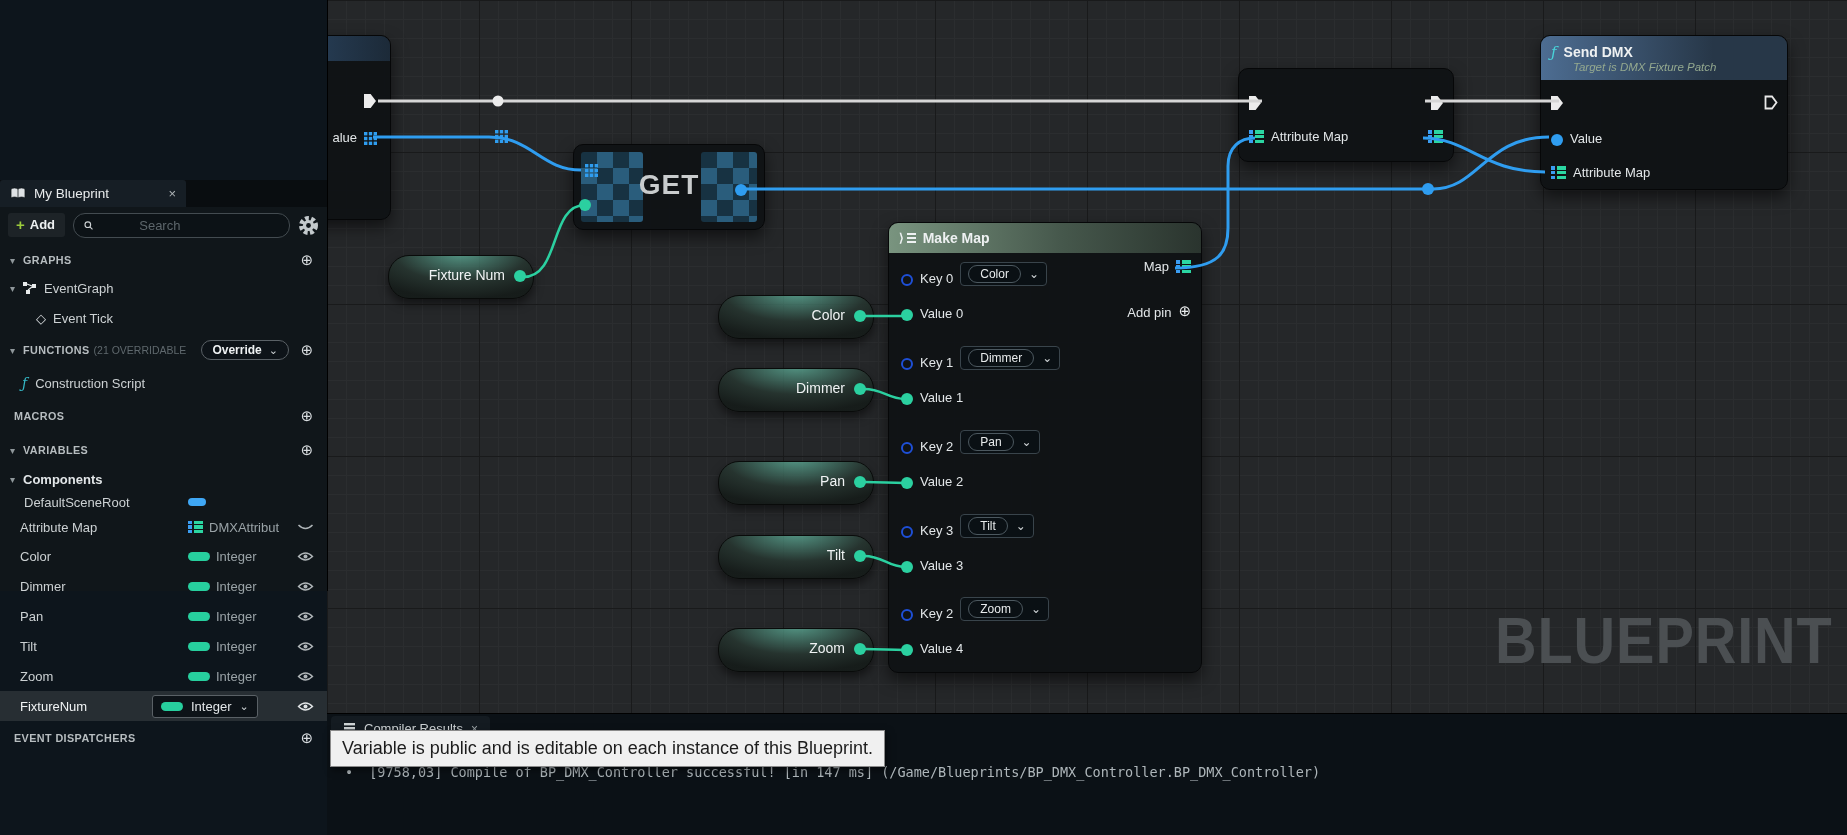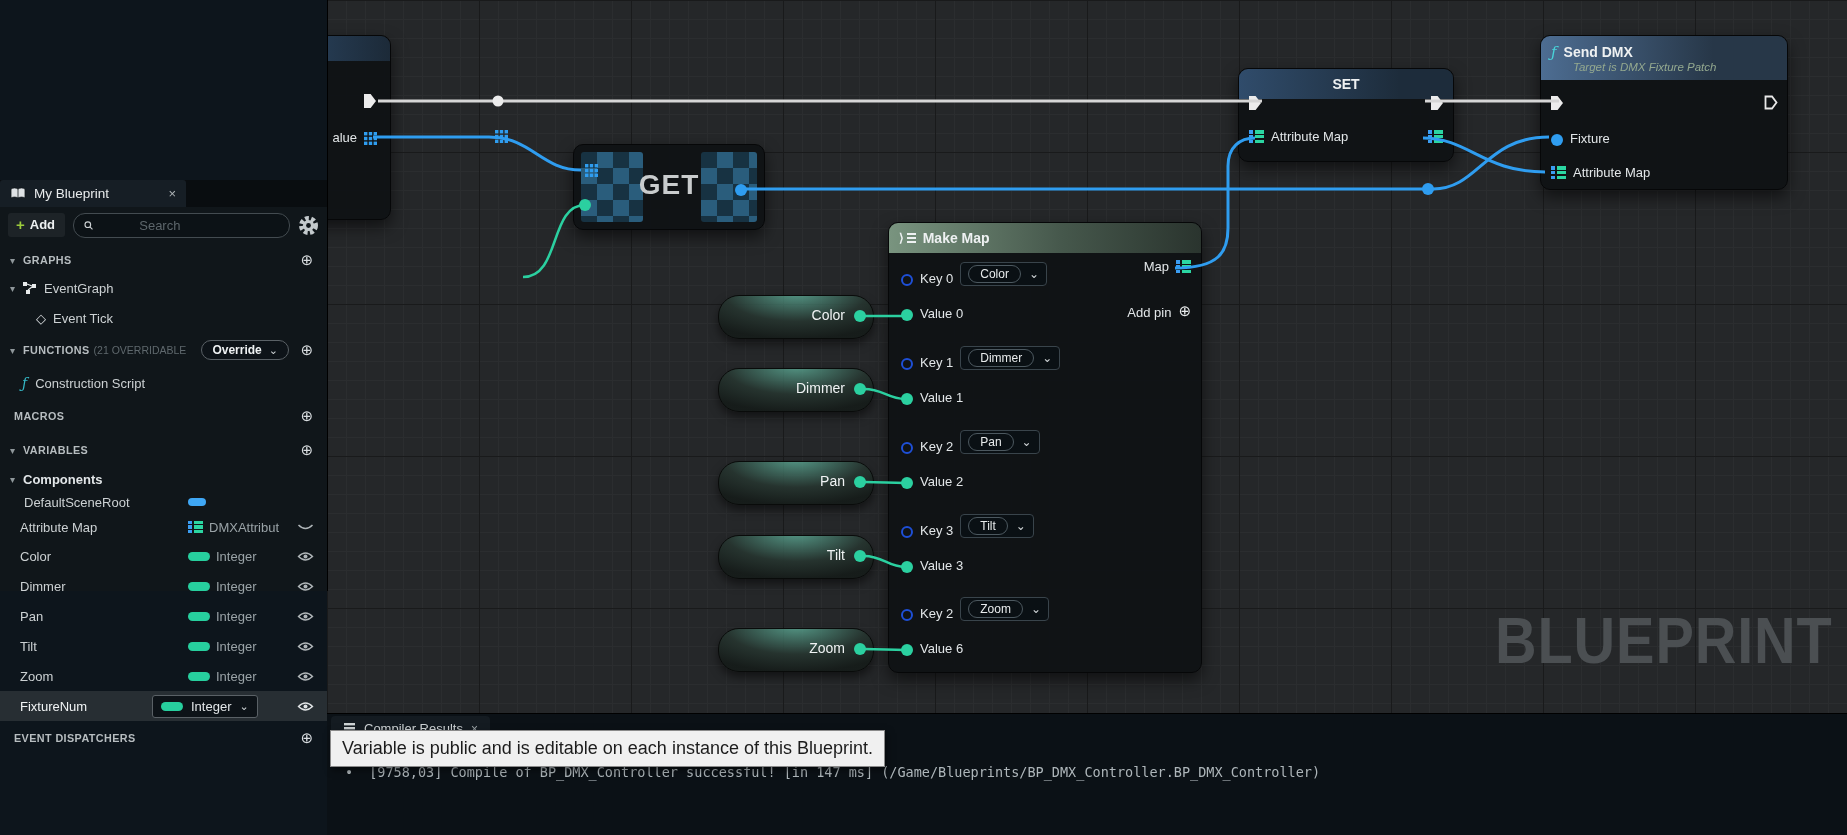--- a/index.html
+++ b/index.html
@@ -155,20 +155,24 @@
           <rect x="9.6" y="4.8" width="3.4" height="3.4"></rect>
           <rect x="0" y="9.6" width="3.4" height="3.4"></rect>
           <rect x="4.8" y="9.6" width="3.4" height="3.4"></rect>
           <rect x="9.6" y="9.6" width="3.4" height="3.4"></rect>
         </g>
       </svg>
     <span class="dot green" style="position:absolute;left:5px;top:54px;"></span>
     <span class="dot blue" style="position:absolute;right:17px;top:39px;"></span>
   </div>
 
+  <div class="pill" style="left:61px;top:255px;width:144px;">
+    <span class="plbl">Fixture Num</span>
+    <span class="dot green"></span>
+  </div>
 
   <div class="pill" style="left:391px;top:295px;width:154px;">
     <span class="plbl">Color</span>
     <span class="dot green"></span>
   </div>
   <div class="pill" style="left:391px;top:368px;width:154px;">
     <span class="plbl">Dimmer</span>
     <span class="dot green"></span>
   </div>
   <div class="pill" style="left:391px;top:461px;width:154px;">
@@ -244,41 +248,38 @@
     <div class="row" style="left:12px;top:374px;">
       <span class="dot key"></span>
       <span class="plabel">Key 2</span>
       <span class="combo">
           <span class="oval">Zoom</span>
           <span class="chev">⌄</span>
         </span>
     </div>
     <div class="row" style="left:12px;top:418px;">
       <span class="dot green"></span>
-      <span class="plabel">Value 6</span>
+      <span class="plabel">Value 4</span>
     </div>
 
     <div class="row" style="right:10px;top:36px;">
       <span class="plabel">Map</span>
       <span class="mapico">
           <i></i>
           <i></i>
           <i></i>
         </span>
     </div>
     <div class="row" style="right:10px;top:79px;">
       <span class="plabel">Add pin</span>
       <span style="color:#e8ebec;font-size:15px;">⊕</span>
     </div>
   </div>
 
   <div class="node" style="left:911px;top:68px;width:214px;height:92px;">
-    <div class="nh hdr-set">
-      <span>SET</span>
-    </div>
     <span class="exec" style="position:absolute;left:10px;top:27px;"></span>
     <span class="exec" style="position:absolute;right:10px;top:27px;"></span>
     <div class="row" style="left:10px;top:60px;">
       <span class="mapico">
           <i></i>
           <i></i>
           <i></i>
         </span>
       <span class="plabel">Attribute Map</span>
     </div>
@@ -296,21 +297,21 @@
         <b style="font-size:14px;color:#eef1f2;">Send DMX</b>
       </div>
       <div style="font-size:11.5px;font-style:italic;color:#94a98f;padding-left:22px;">Target is DMX Fixture Patch</div>
     </div>
     <span class="exec" style="position:absolute;left:10px;top:60px;"></span>
     <svg style="position:absolute;right:9px;top:59px;" width="14" height="15" viewBox="0 0 14 15">
         <path d="M1.5 1.5 H8 L12.5 7.5 L8 13.5 H1.5 Z" fill="none" stroke="#e8e8e8" stroke-width="1.8"></path>
       </svg>
     <div class="row" style="left:10px;top:95px;">
       <span class="dot blue"></span>
-      <span class="plabel">Fixture</span>
+      <span class="plabel">Value</span>
     </div>
     <div class="row" style="left:10px;top:129px;">
       <span class="mapico">
           <i></i>
           <i></i>
           <i></i>
         </span>
       <span class="plabel">Attribute Map</span>
     </div>
   </div>

